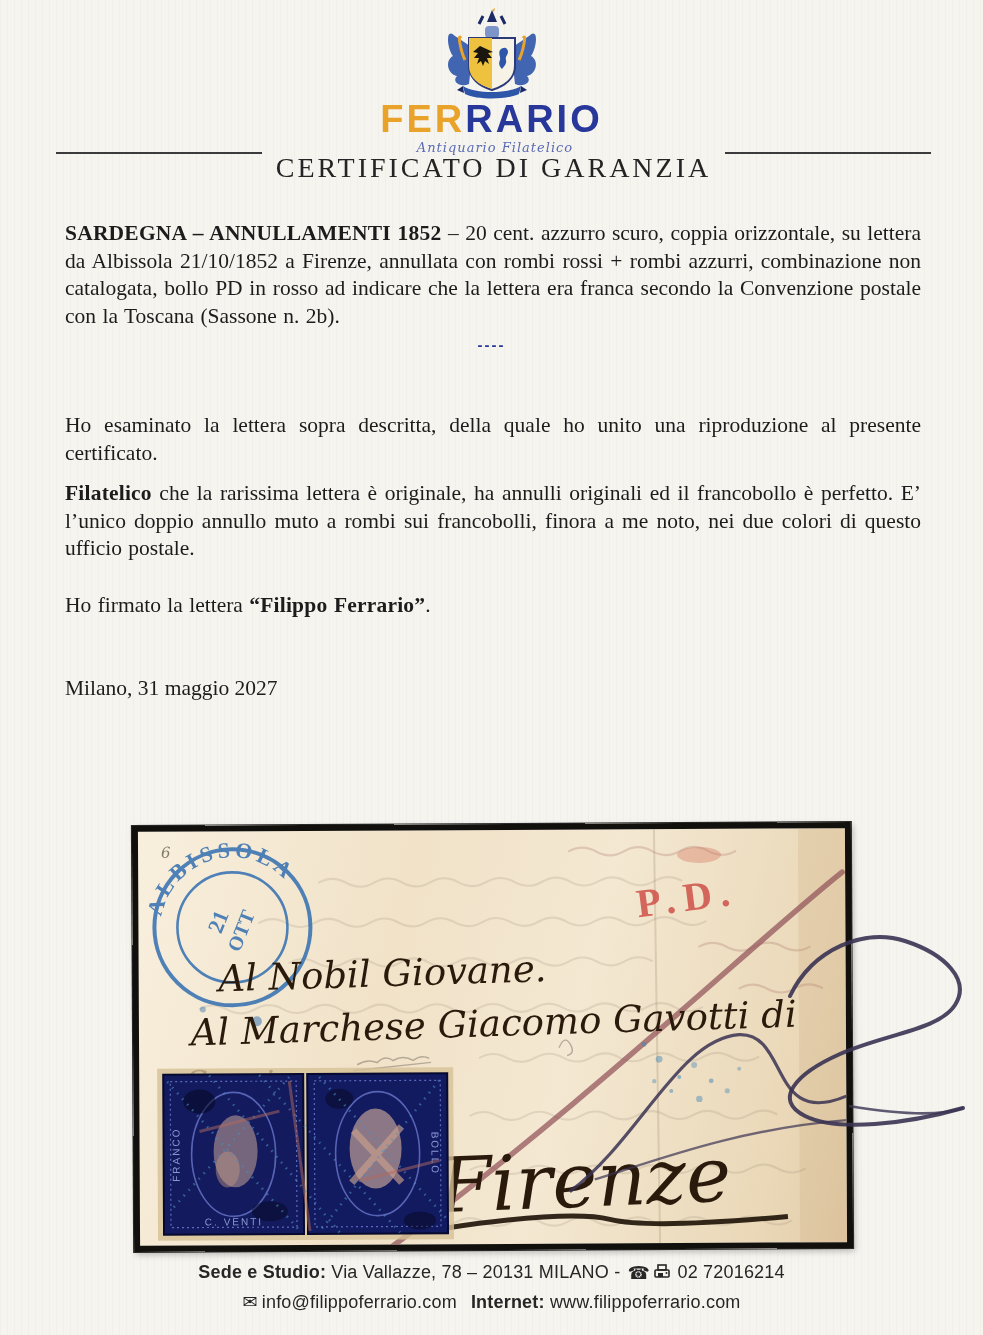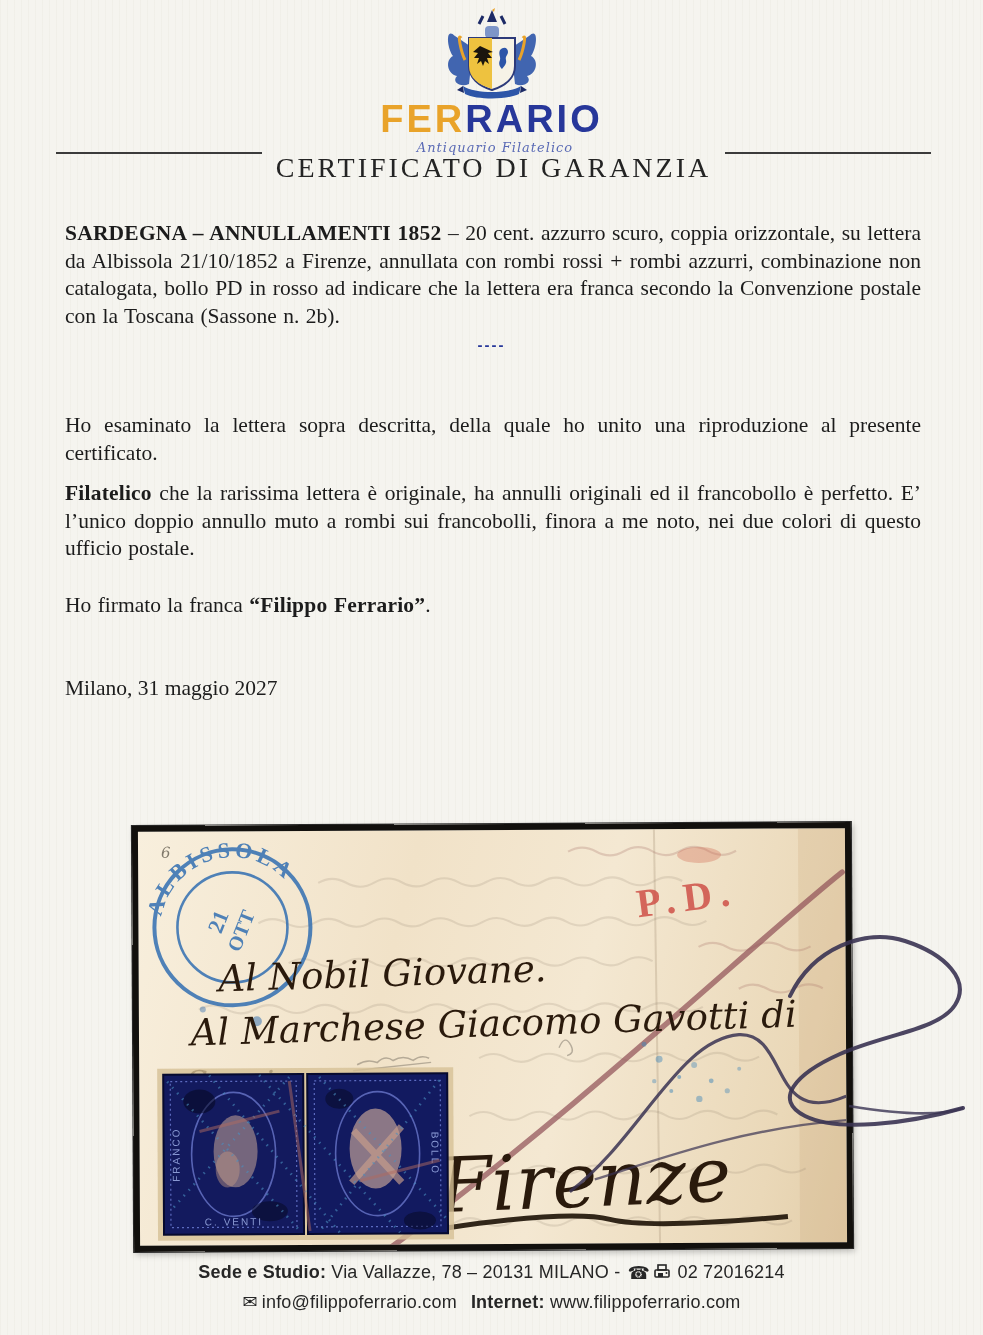--- a/index.html
+++ b/index.html
@@ -87,21 +87,21 @@
   </div>
 
   <p class="para" style="top:220px;"><b>SARDEGNA – ANNULLAMENTI 1852</b><span> – 20 cent. azzurro scuro, coppia orizzontale, su lettera da Albissola 21/10/1852 a Firenze, annullata con rombi rossi + rombi azzurri, combinazione non catalogata, bollo PD in rosso ad indicare che la lettera era franca secondo la Convenzione postale con la Toscana (Sassone n. 2b).</span></p>
 
   <div class="separator">----</div>
 
   <p class="para" style="top:412px;">Ho esaminato la lettera sopra descritta, della quale ho unito una riproduzione al presente certificato.</p>
 
   <p class="para" style="top:480px;"><b>Filatelico</b><span> che la rarissima lettera è originale, ha annulli originali ed il francobollo è perfetto. E’ l’unico doppio annullo muto a rombi sui francobolli, finora a me noto, nei due colori di questo ufficio postale.</span></p>
 
-  <p class="para" style="top:592px;"><span>Ho firmato la franca </span><b>“Filippo Ferrario”</b><span>.</span></p>
+  <p class="para" style="top:592px;"><span>Ho firmato la lettera </span><b>“Filippo Ferrario”</b><span>.</span></p>
 
   <div class="dateline">Milano, 31 maggio 2027</div>
 
   <div class="letter-photo">
     <svg width="707" height="414" viewBox="0 0 707 414">
 
       <rect x="660" y="0" width="47" height="414" fill="#c8a276" opacity=".22"></rect>
       <line x1="516" y1="0" x2="520" y2="414" stroke="#b09c80" stroke-width="2" opacity=".35"></line>
 
       <g stroke="#8b7c68" stroke-width="2.1" fill="none" opacity=".18">

